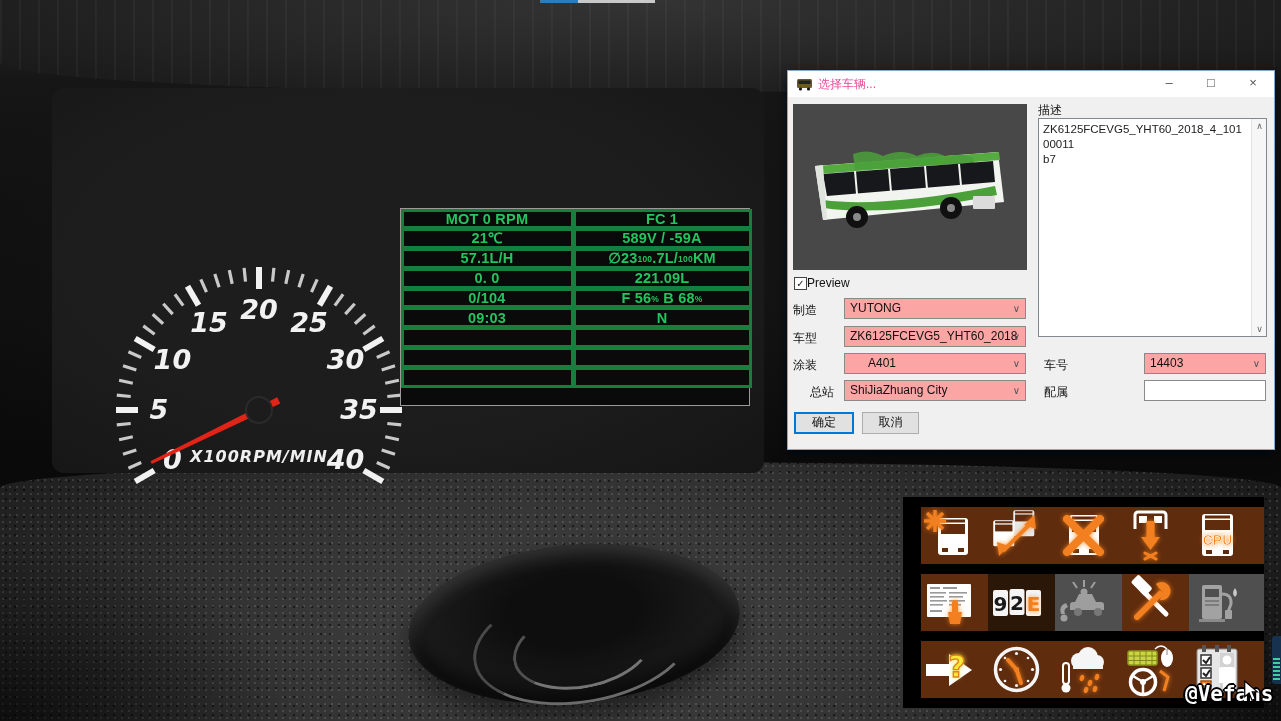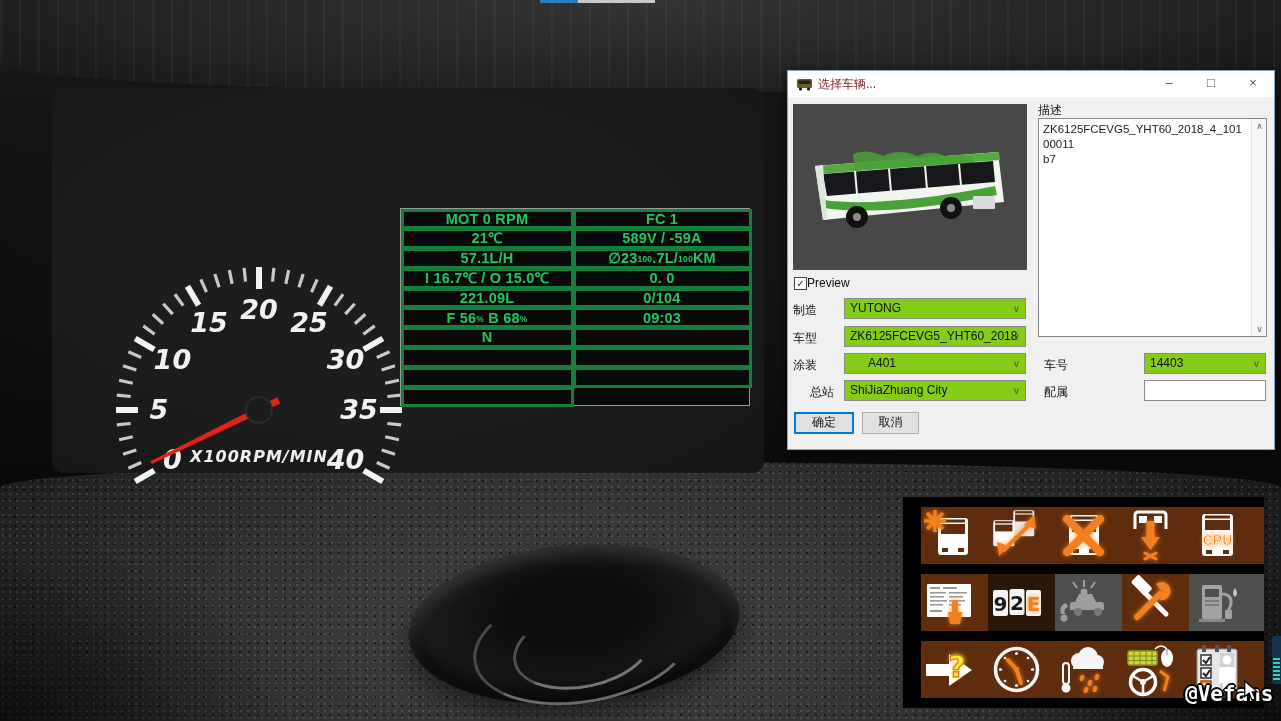--- a/index.html
+++ b/index.html
@@ -69,39 +69,39 @@
     justify-content:center; color:#22c55e; font:700 14.5px/1 "Liberation Sans", sans-serif;
     letter-spacing:.2px; white-space:pre; }
   .lcd .sub { font-size:8.5px; font-weight:700; align-self:flex-end; padding-bottom:2px; }
   
   .dialog { position:absolute; left:787px; top:70px; width:488px; height:380px;
     background:#f0f0f0; border:1px solid #88a8c8; box-shadow:0 4px 14px rgba(0,0,0,.55);
     font-family:"Liberation Sans", sans-serif; }
   .titlebar { position:absolute; left:0; top:0; width:100%; height:26px; background:#ffffff;
     display:flex; align-items:center; }
   .titlebar .t-icon { margin:0 5px 0 8px; width:17px; height:14px; }
-  .titlebar .t-text { font-size:12px; color:#7f1d1d; }
+  .titlebar .t-text { font-size:12px; color:#ec4899; }
   .winbtns { position:absolute; right:0; top:0; height:26px; display:flex; }
   .winbtn { width:42px; height:26px; text-align:center; line-height:24px; color:#555; font-size:13px; }
   .preview-box { position:absolute; left:5px; top:33px; width:234px; height:166px; background:#484848; }
   .desc-label { position:absolute; left:250px; top:31px; font-size:12px; color:#111; }
   .desc-box { position:absolute; left:250px; top:47px; width:229px; height:219px; background:#fff;
     border:1px solid #828790; }
   .desc-text { position:absolute; left:4px; top:3px; width:200px; font-size:11.5px; line-height:15px;
     color:#222; word-break:break-all; }
   .desc-scroll { position:absolute; right:0; top:0; width:15px; height:100%; background:#f6f6f6;
     border-left:1px solid #e2e2e2; }
   .desc-scroll .arr { position:absolute; left:0; width:15px; text-align:center; font-size:9px; color:#666; }
   .desc-scroll .arr.up { top:2px; } .desc-scroll .arr.dn { bottom:2px; }
   .chkrow { position:absolute; left:6px; top:205px; display:flex; align-items:center; }
   .chkbox { width:13px; height:13px; background:#fff; border:1px solid #444; font:700 10px/11px
     "DejaVu Sans", sans-serif; color:#1a1a1a; text-align:center; }
   .chklabel { font-size:12px; color:#111; }
   .f-label { position:absolute; font-size:12px; color:#111; }
-  .combo { position:absolute; width:182px; height:21px; background:#84cc16; border:1px solid #8a8a8a;
+  .combo { position:absolute; width:182px; height:21px; background:#fca5a5; border:1px solid #8a8a8a;
     font-size:12px; color:#111; line-height:19px; padding-left:5px; }
   .combo .chev { position:absolute; right:5px; top:0; font-size:10px; color:#555; }
   .combo.small { width:122px; }
   .txtinput { position:absolute; width:122px; height:21px; background:#fff; border:1px solid #8a8a8a; }
   .btn { position:absolute; height:22px; background:#e1e1e1; border:1px solid #adadad;
     font-size:12px; color:#111; text-align:center; line-height:19px; }
   .btn.focused { border:2px solid #0078d7; line-height:17px; }
   .btn-ok { left:6px; top:341px; width:60px; }
   .btn-cancel { left:74px; top:341px; width:57px; }
   
@@ -224,21 +224,20 @@
     </div>
   </div>
 
   <div class="lcd">
     <div class="cell">MOT 0 RPM</div>
     <div class="cell">FC 1</div>
     <div class="cell">21℃</div>
     <div class="cell">589V / -59A</div>
     <div class="cell">57.1L/H</div>
     <div class="cell"><span>∅23</span><span class="sub">100</span><span>.7L/</span><span class="sub">100</span><span>KM</span></div>
-    <div class="cell">I 16.7℃ / O 15.0℃</div>
     <div class="cell">0. 0</div>
     <div class="cell">221.09L</div>
     <div class="cell">0/104</div>
     <div class="cell"><span>F 56</span><span class="sub">%</span><span> B 68</span><span class="sub">%</span></div>
     <div class="cell">09:03</div>
     <div class="cell">N</div>
     <div class="cell"></div>
     <div class="cell"></div>
     <div class="cell"></div>
     <div class="cell"></div>

